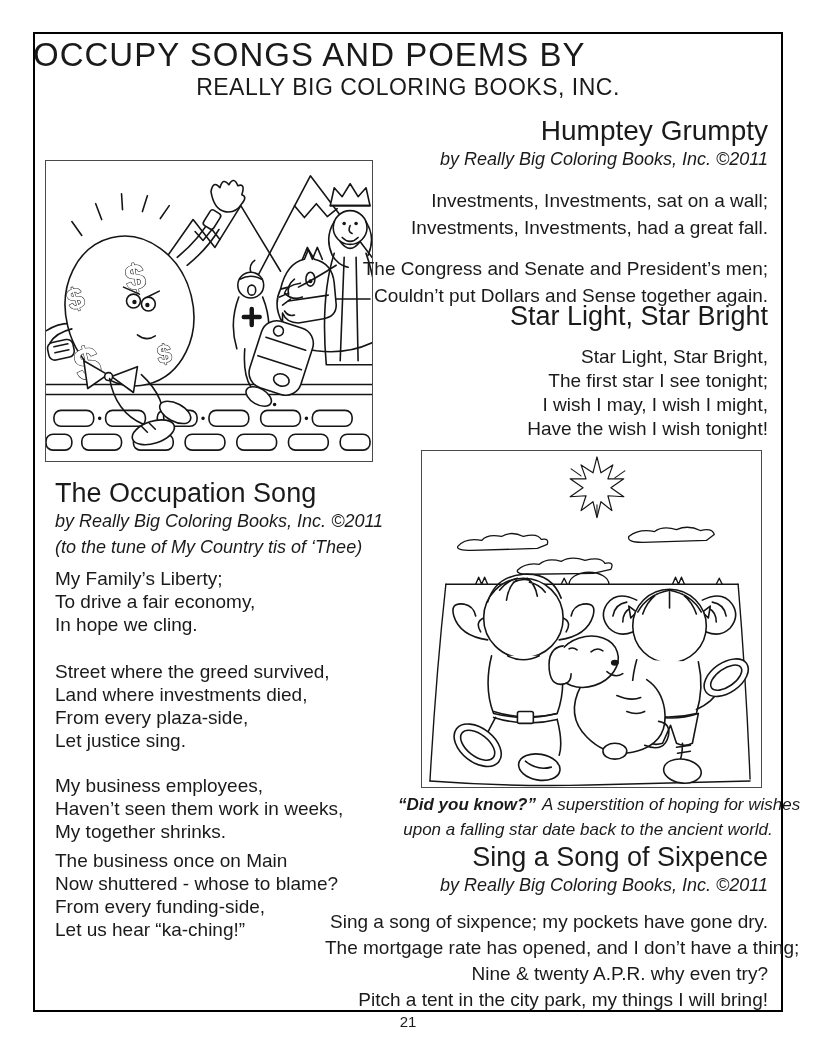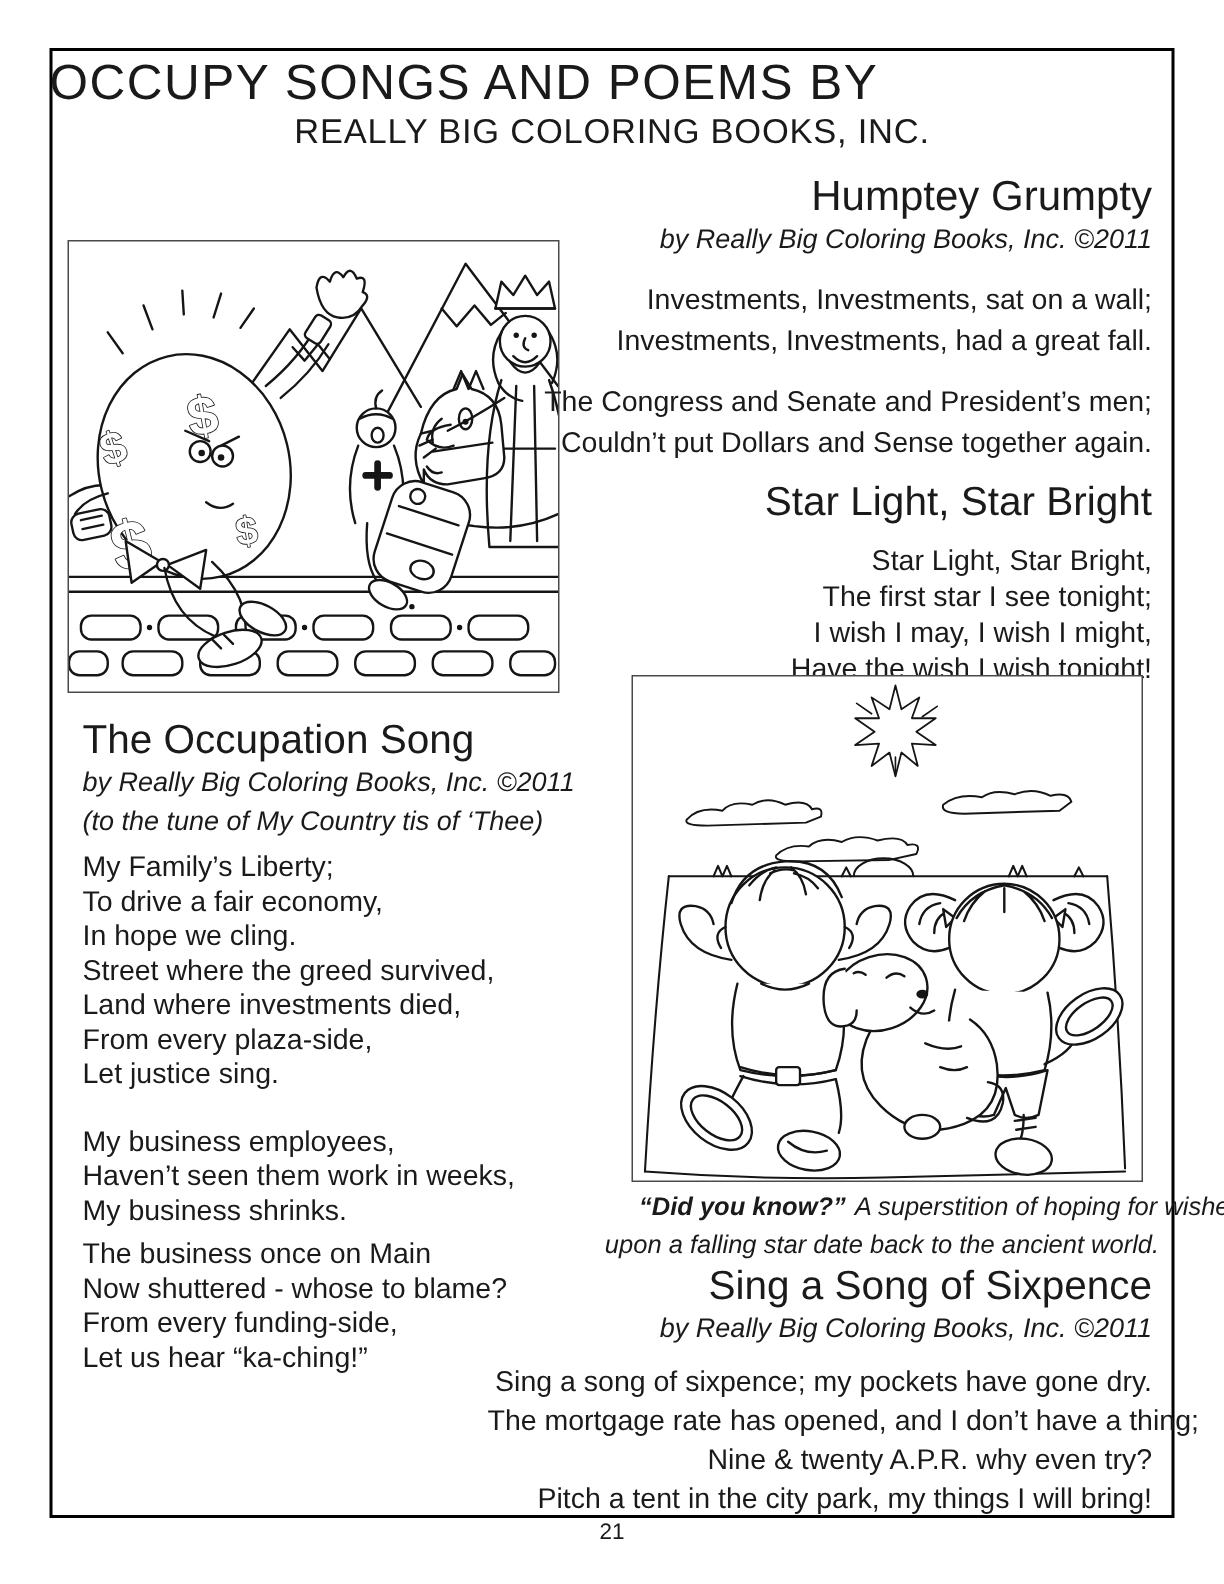--- a/index.html
+++ b/index.html
@@ -28,38 +28,38 @@
 
   h3 { margin:0; font-size:27px; font-weight:normal; line-height:30px; white-space:nowrap; }
   .byline { font-size:18px; font-style:italic; line-height:23px; margin-top:2px; white-space:nowrap; }
   .tune   { font-size:18px; font-style:italic; line-height:23px; margin-top:3px; white-space:nowrap; }
   .stanza { font-size:19px; }
   .line   { white-space:nowrap; }
 
   #occupation { position:absolute; left:55px; top:478px; width:335px; }
   #occupation .stanza { line-height:23px; }
   #occupation .stanza.s1 { margin-top:8px; }
-  #occupation .stanza.s2 { }
+  #occupation .stanza.s2 { margin-top:24px; }
   #occupation .stanza.s3 { margin-top:22px; }
   #occupation .stanza.s4 { margin-top:6px; }
 
   .rcol { position:absolute; text-align:right; }
   #humptey { left:335px; top:116px; width:433px; }
   #humptey .stanza { line-height:27px; }
   #humptey .stanza.s1 { margin-top:16px; }
   #humptey .stanza.s2 { margin-top:14px; }
 
-  #starlight { left:335px; top:319px; width:433px; }
+  #starlight { left:335px; top:301px; width:433px; }
   #starlight .stanza { margin-top:14px; line-height:24px; }
 
   #caption {
     position:absolute; left:398px; top:792px; width:380px; text-align:center;
     font-style:italic; font-size:17px; line-height:25px;
   }
-  #caption .lead { font-weight:bold; margin-right:6px;margin-left:28px; }
+  #caption .lead { font-weight:bold; margin-right:6px; }
   #caption .line { white-space:nowrap; }
 
   #sixpence { left:325px; top:842px; width:443px; }
   #sixpence .stanza { margin-top:12px; line-height:26px; }
 
   .pagenum {
     position:absolute; left:33px; top:1013px; width:750px; text-align:center;
     font-size:15px;
   }
   .dollar { font-weight:bold; fill:#fff; stroke:#151515; stroke-width:1.1px; paint-order:stroke; }
@@ -186,21 +186,21 @@
   </div>
   <div class="stanza s2">
     <div class="line">Street where the greed survived,</div>
     <div class="line">Land where investments died,</div>
     <div class="line">From every plaza-side,</div>
     <div class="line">Let justice sing.</div>
   </div>
   <div class="stanza s3">
     <div class="line">My business employees,</div>
     <div class="line">Haven’t seen them work in weeks,</div>
-    <div class="line">My business shrinks.</div>
+    <div class="line">My together shrinks.</div>
   </div>
   <div class="stanza s4">
     <div class="line">The business once on Main</div>
     <div class="line">Now shuttered - whose to blame?</div>
     <div class="line">From every funding-side,</div>
     <div class="line">Let us hear “ka-ching!”</div>
   </div>
 </section>
 
 <section id="humptey" class="rcol">

